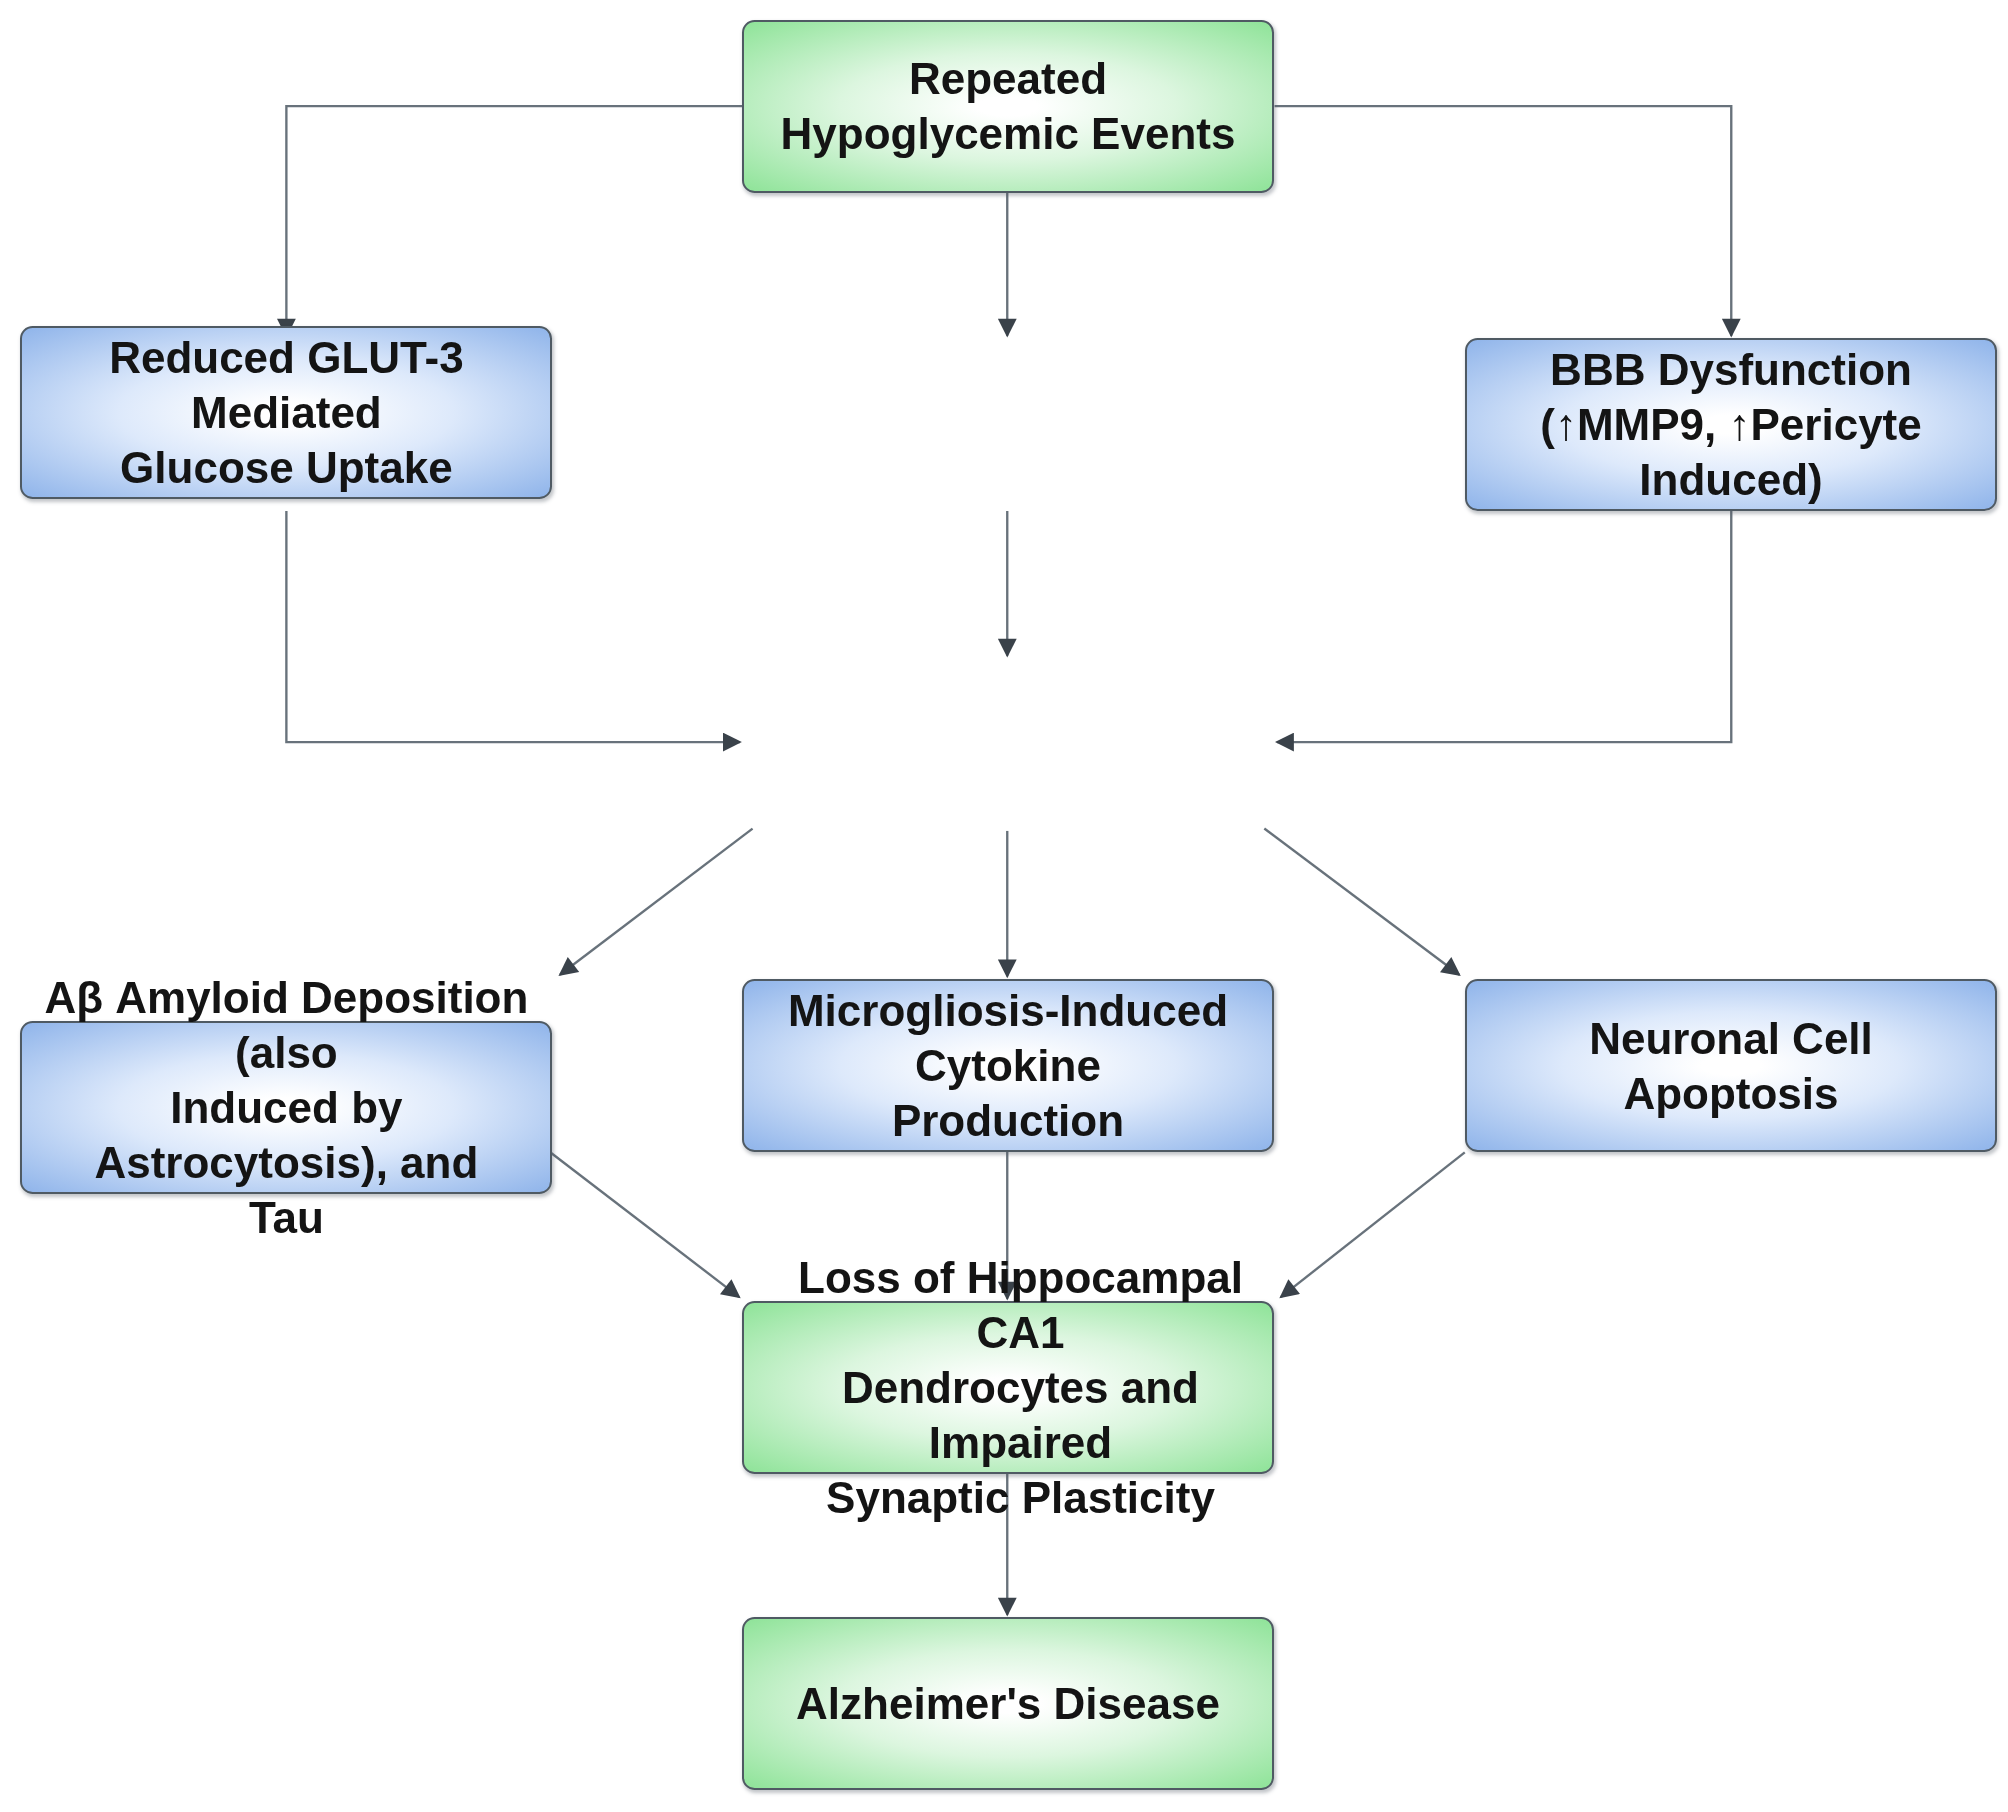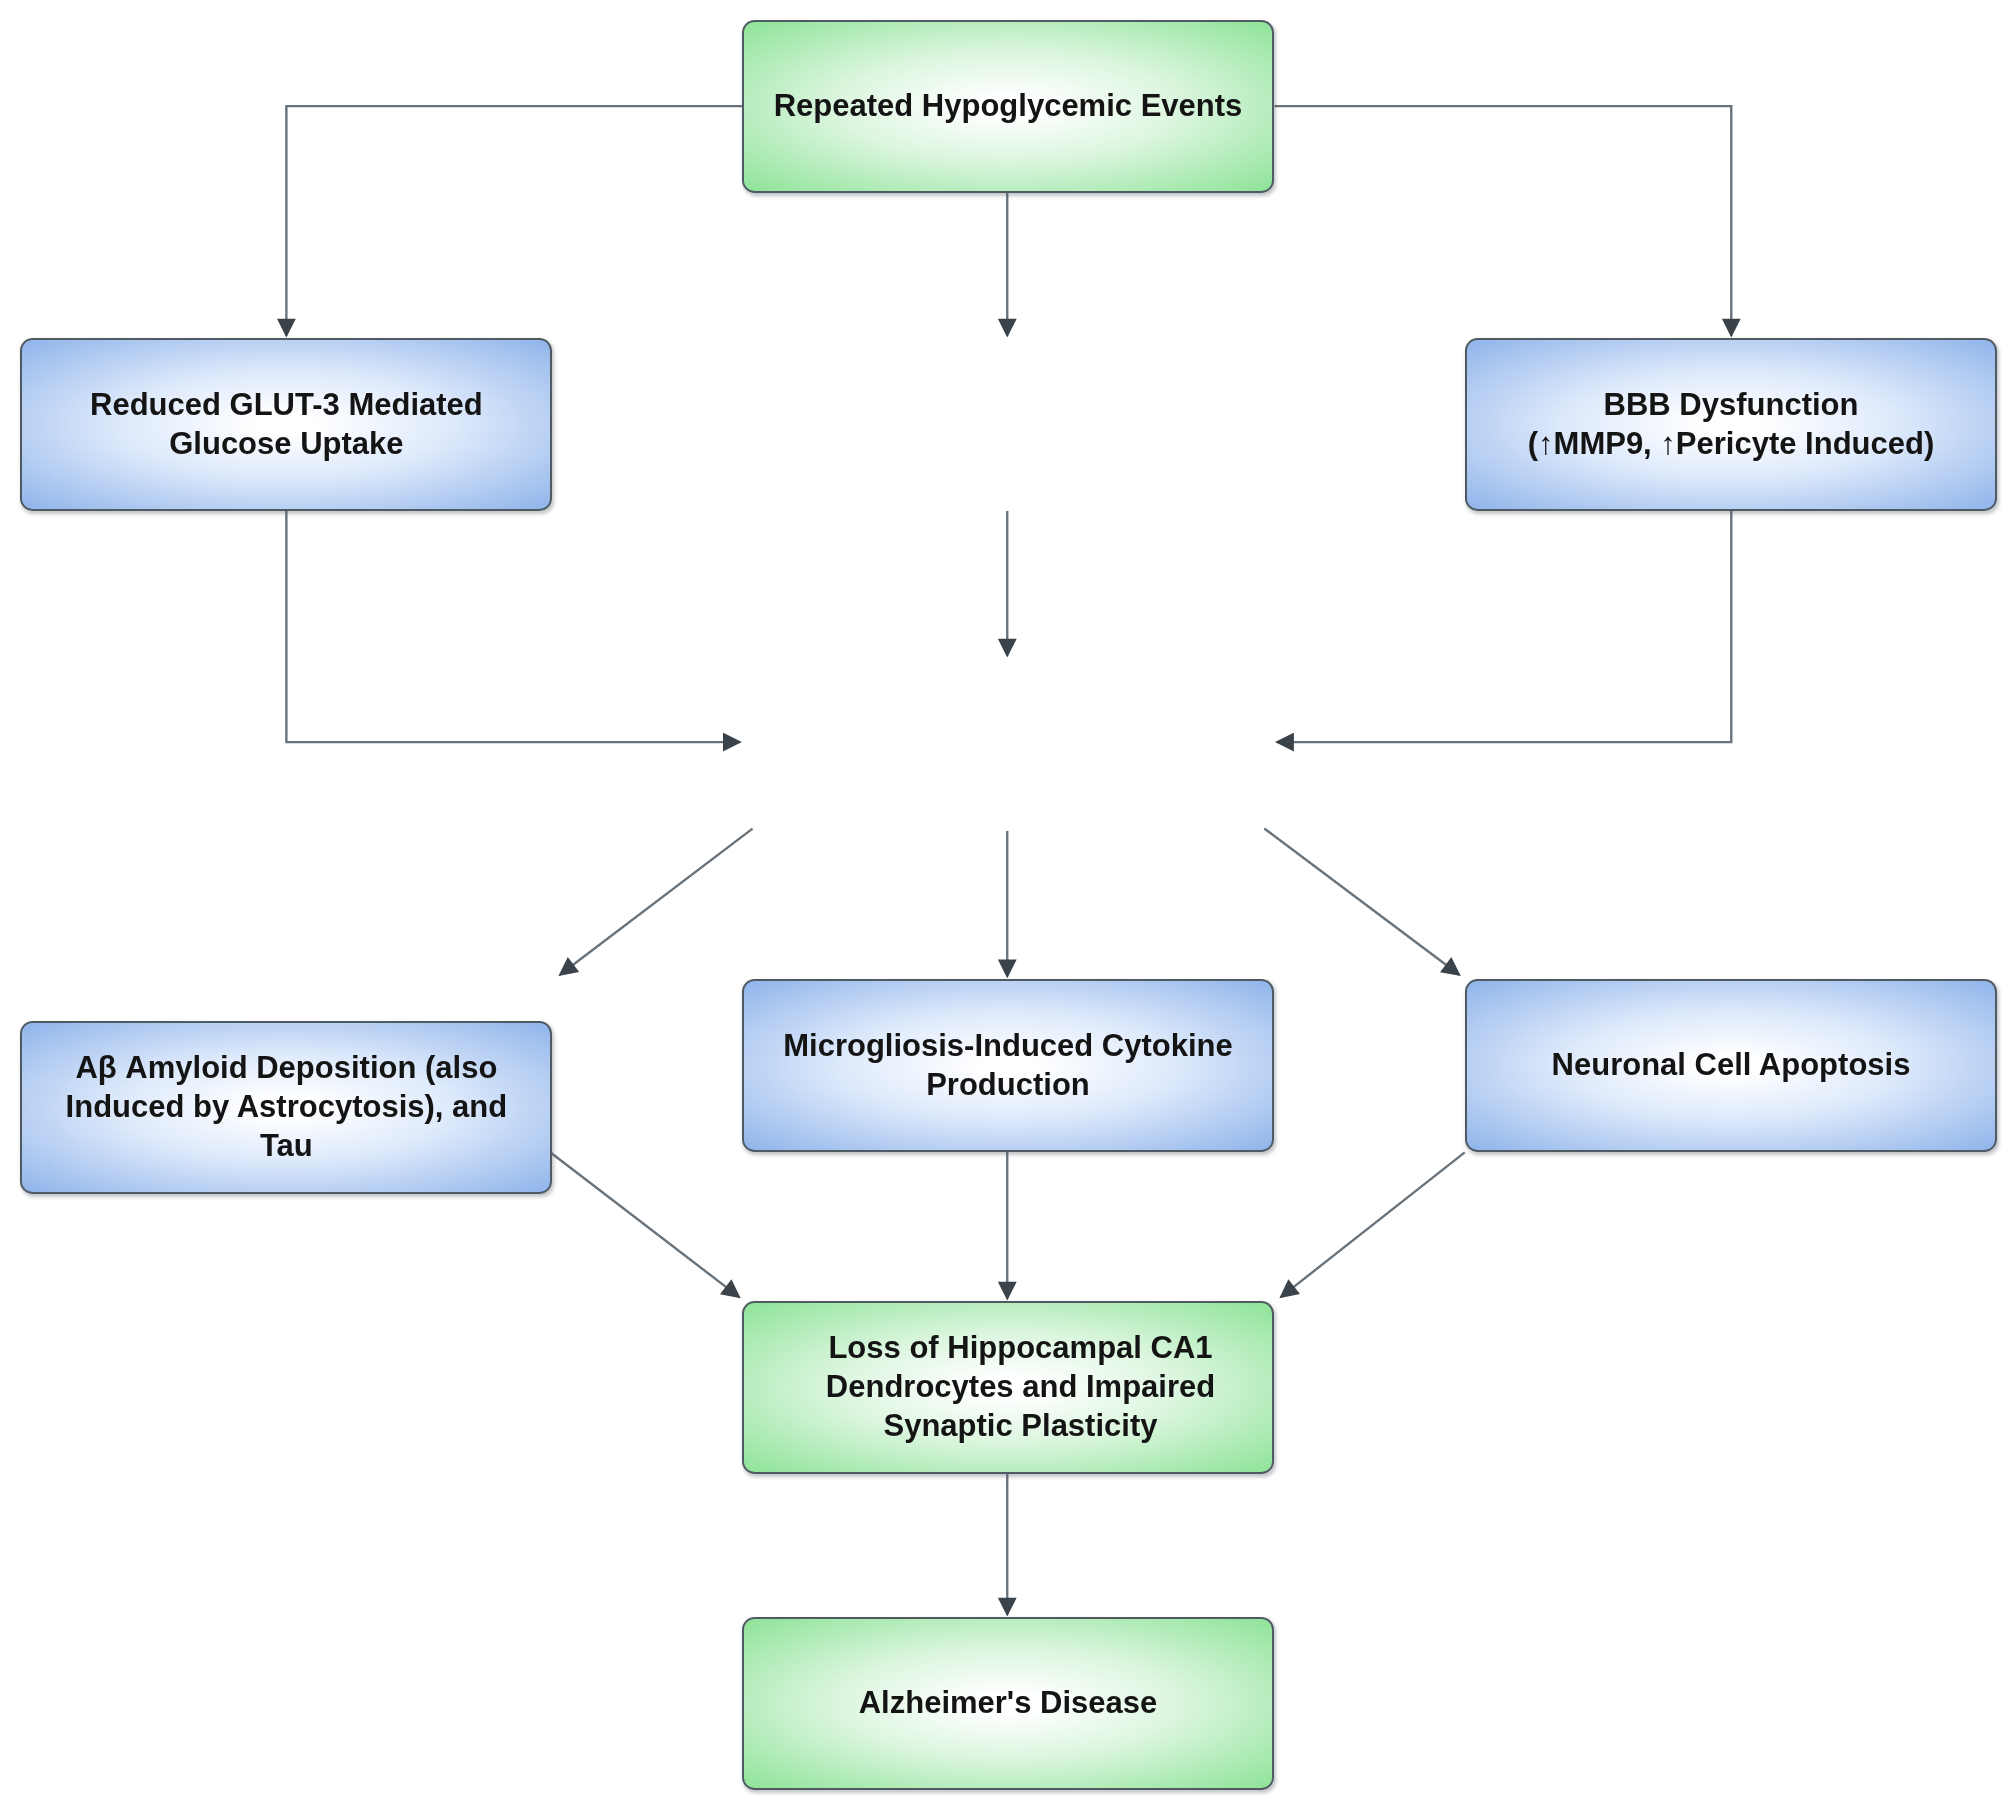--- a/index.html
+++ b/index.html
@@ -39,21 +39,21 @@
     height:173px;
     box-sizing:border-box;
     border:2.4px solid var(--node-border);
     border-radius:12.6px;
     display:flex;
     align-items:center;
     justify-content:center;
     text-align:center;
     padding:0 19px;
     font-weight:700;
-    font-size:31px;
+    font-size:44px;
     line-height:1.25;
     color:var(--text);
     box-shadow:1.6px 2.4px 3.9px rgba(80,90,100,0.35);
   }
   .node[data-fill="green"]{
     background:radial-gradient(ellipse at center, #ffffff 8%, #dcf6df 45%, var(--green-edge) 100%);
   }
   .node[data-fill="blue"]{
     background:radial-gradient(ellipse at center, #ffffff 8%, #dde9fb 45%, var(--blue-edge) 100%);
   }
@@ -84,21 +84,21 @@
     <path class="edge" d="M700,1466 L940,1650"></path>
     <path class="edge" d="M1281,1465 V1652"></path>
     <path class="edge" d="M1863,1466 L1629,1650"></path>
     <path class="edge" d="M1281,1875 V2054"></path>
   </svg>
 
   <div class="node" style="left:742px;top:19.7px;" data-fill="green">
     <span class="label">Repeated Hypoglycemic Events</span>
   </div>
 
-  <div class="node" style="left:20.4px;top:338px;" data-fill="blue">
+  <div class="node" style="left:20.4px;top:326px;" data-fill="blue">
     <span class="label">Reduced GLUT-3 Mediated
 Glucose Uptake</span>
   </div>
 
 
   <div class="node" style="left:1465px;top:338px;" data-fill="blue">
     <span class="label">BBB Dysfunction
 (↑MMP9, ↑Pericyte Induced)</span>
   </div>
 

